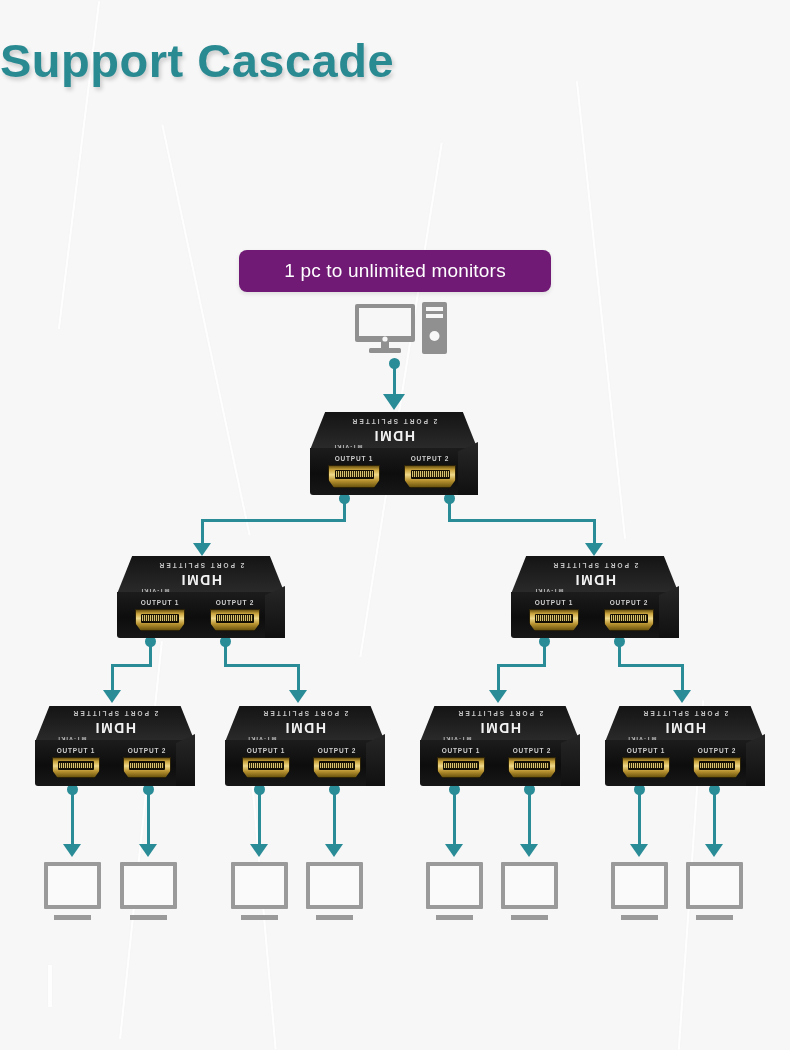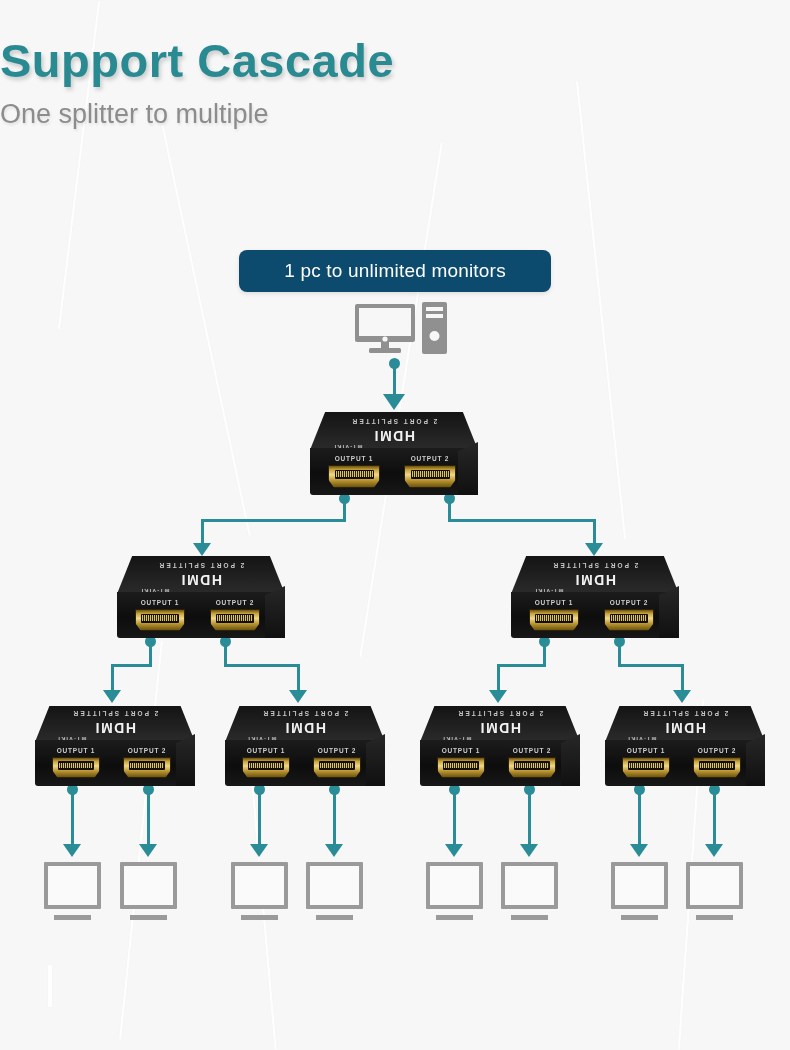--- a/index.html
+++ b/index.html
@@ -22,21 +22,21 @@
     margin-top:33px; text-shadow:2px 3px 4px rgba(0,0,0,0.18);
   }
   .subtitle {
     font-size:27px; color:#8c8c8c; margin-top:11px; font-weight:normal;
     text-shadow:1px 2px 3px rgba(0,0,0,0.10);
   }
 
   
   .badge {
     position:absolute; left:239px; top:250px; width:312px; height:42px;
-    background:#0c4a6e; border-radius:8px;
+    background:#701a75; border-radius:8px;
     display:flex; align-items:center; justify-content:center;
     color:#ffffff; font-size:19px; letter-spacing:0.2px;
     box-shadow:0 2px 4px rgba(0,0,0,0.10);
     z-index:5;
   }
 
   
   .pc-icon { position:absolute; left:355px; top:302px; width:92px; height:52px; z-index:5; }
 
   
@@ -115,21 +115,20 @@
   <div class="crease" style="left:400px;top:140px;width:2px;height:520px;transform:rotate(9deg);"></div>
   <div class="crease" style="left:600px;top:80px;width:2px;height:460px;transform:rotate(-6deg);"></div>
   <div class="crease" style="left:140px;top:640px;width:2px;height:400px;transform:rotate(6deg);"></div>
   <div class="crease" style="left:262px;top:760px;width:2px;height:290px;transform:rotate(-5deg);"></div>
   <div class="crease" style="left:690px;top:700px;width:2px;height:350px;transform:rotate(4deg);"></div>
   <div class="crease" style="left:48px;top:965px;width:4px;height:42px;"></div>
 </div>
 
 <div class="header">
   <div class="title">Support Cascade</div>
-  <div class="subtitle">One splitter to multiple</div>
 </div>
 
 <div class="badge">
   <span>1 pc to unlimited monitors</span>
 </div>
 
 <div class="pc-icon">
   <svg width="92" height="52" viewBox="0 0 92 52" xmlns="http://www.w3.org/2000/svg">
     <rect x="0" y="2" width="60" height="38" rx="2" fill="#909090"></rect>
     <rect x="4" y="6" width="52" height="28" fill="#f7f7f7"></rect>

